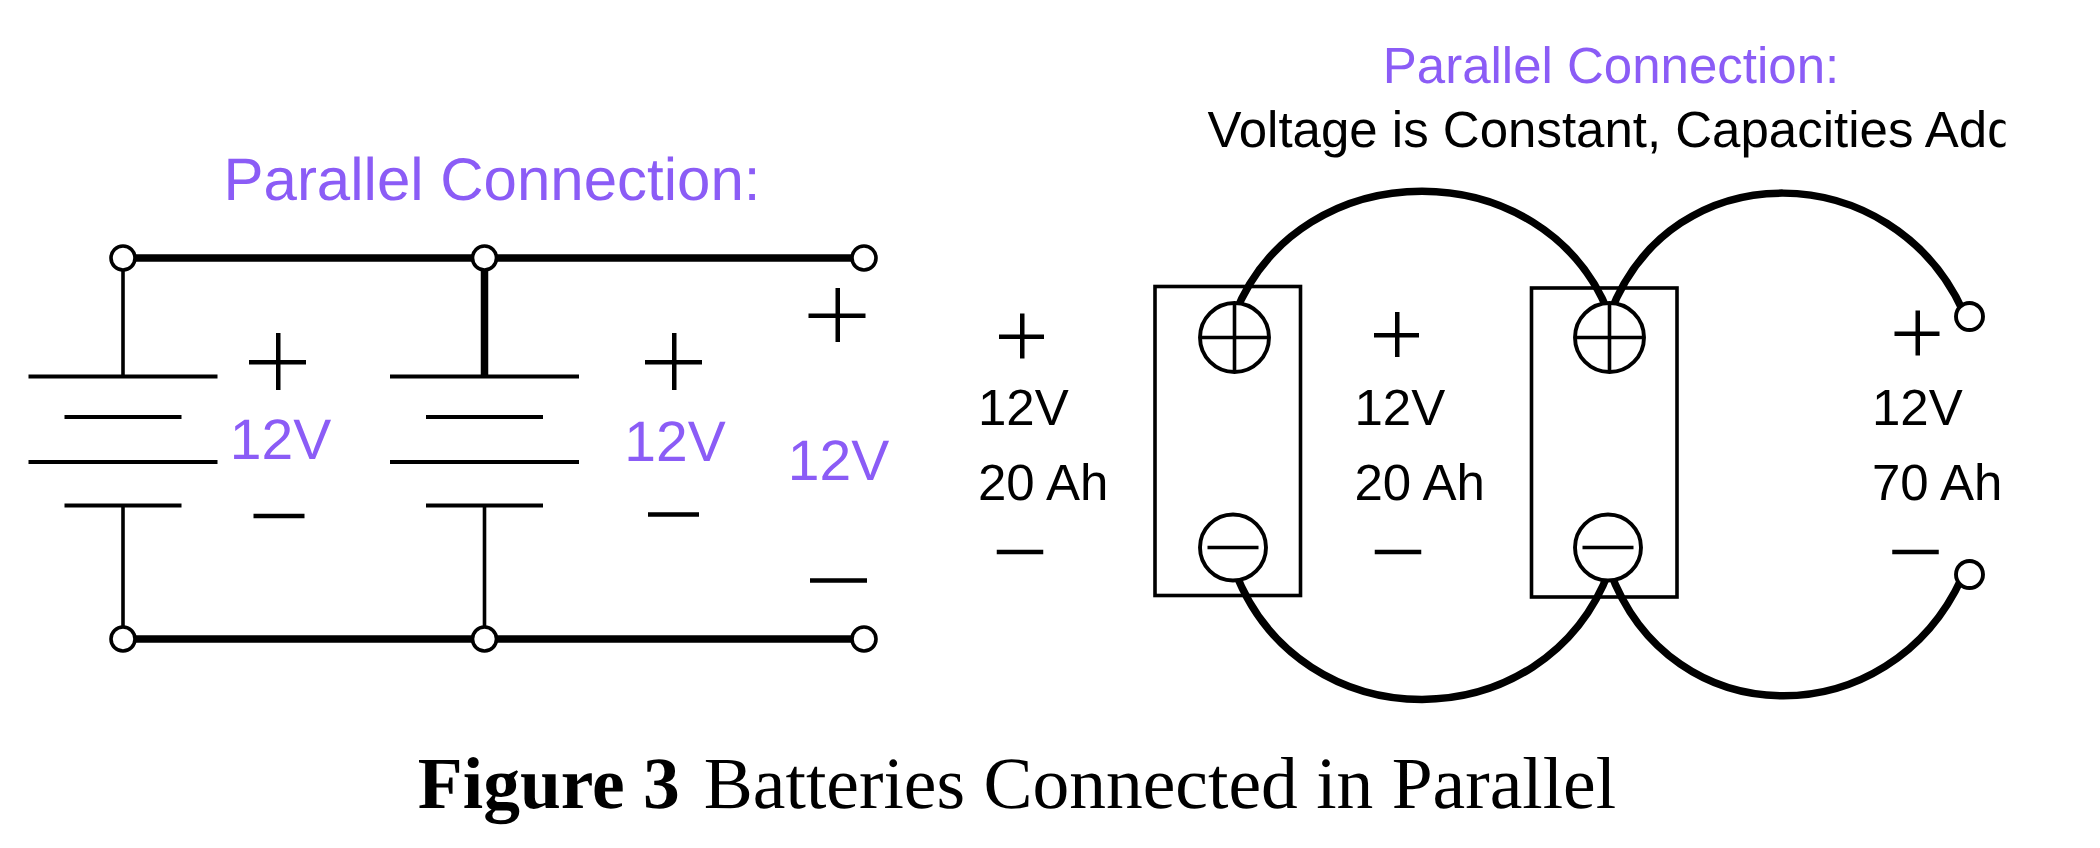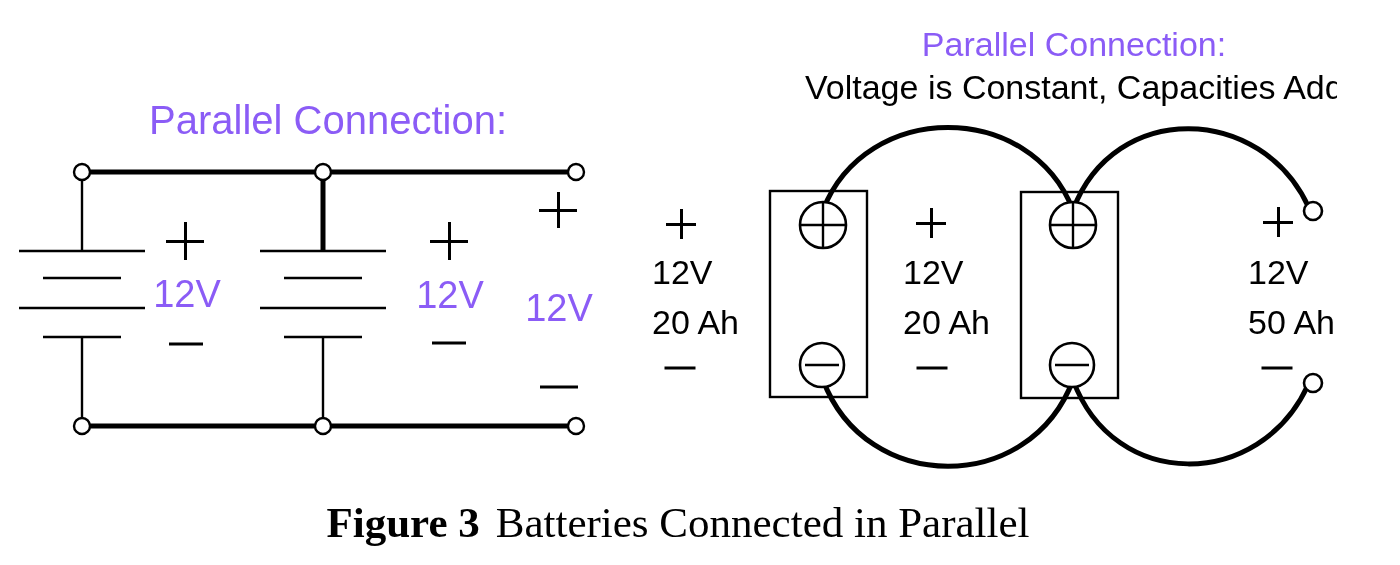--- a/index.html
+++ b/index.html
@@ -45,21 +45,21 @@
   .plus { position:absolute; transform:translate(-50%,-50%); }
   .plus .ph { position:absolute; left:0; top:50%; width:100%; height:3px; margin-top:-1.5px; background:#000; }
   .plus .pv { position:absolute; top:0; left:50%; height:100%; width:3px; margin-left:-1.5px; background:#000; }
   .minus { position:absolute; height:3px; background:#000; transform:translate(-50%,-50%); }
 
   .caption {
     position:absolute;
     white-space:nowrap;
     transform:translate(-50%,-50%);
     font-family:"Liberation Serif", serif;
-    font-size:43px;
+    font-size:49px;
     line-height:1;
   }
   .caption .cap-label { font-weight:bold; }
   .caption .cap-text  { margin-left:16px; }
 </style>
 </head>
 <body>
 
 <div class="canvas">
 
@@ -169,20 +169,20 @@
   </div>
   <div class="lbl-left fs-pict" style="left:903px; top:272px;">12V</div>
   <div class="lbl-left fs-pict" style="left:903px; top:322px;">20 Ah</div>
   <div class="minus" style="left:932px; top:368px; width:31px;"></div>
 
   <div class="plus" style="left:1278px; top:222px; width:30px; height:30px;">
     <div class="ph"></div>
       <div class="pv"></div>
   </div>
   <div class="lbl-left fs-pict" style="left:1248px; top:272px;">12V</div>
-  <div class="lbl-left fs-pict" style="left:1248px; top:322px;">50 Ah</div>
+  <div class="lbl-left fs-pict" style="left:1248px; top:322px;">70 Ah</div>
   <div class="minus" style="left:1277px; top:368px; width:31px;"></div>
 
   <div class="caption" style="left:678px; top:522px;">
     <span class="cap-label">Figure 3</span><span class="cap-text">Batteries Connected in Parallel</span>
   </div>
 
 </div>
 
 </body></html>

